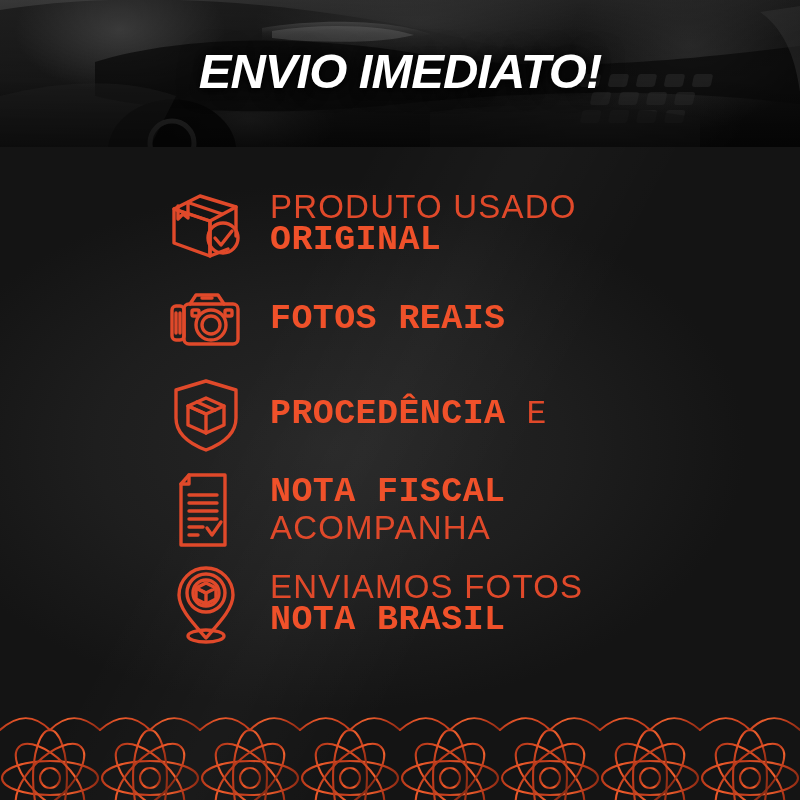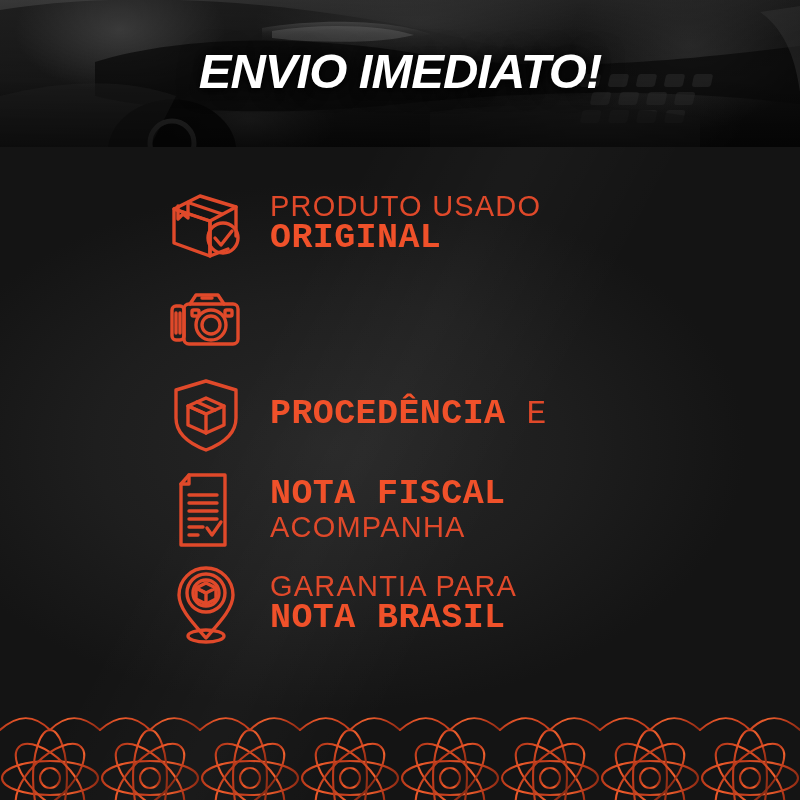--- a/index.html
+++ b/index.html
@@ -85,21 +85,21 @@
   }
   .feature-icon svg { display:block; }
   .feature-text {
     margin-left:107px;
     line-height:1.02;
     white-space:nowrap;
   }
   .line { display:block; }
   .t-light {
     font-weight:normal;
-    font-size:29px;
+    font-size:33px;
     letter-spacing:1.2px;
     color:#e0492a;
   }
   .t-bold {
     font-weight:bold;
     font-size:35px;
     letter-spacing:.4px;
     color:#f0512a;
     font-family:Liberation Mono, monospace;
   }
@@ -200,20 +200,21 @@
             <circle cx="45" cy="39" r="9"></circle>
             <rect x="6" y="20" width="12" height="34" rx="4"></rect>
             <path d="M10 27 L10 47"></path>
             <path d="M14 27 L14 47"></path>
             <rect x="26" y="24" width="7" height="6" rx="1.5"></rect>
             <rect x="59" y="24" width="7" height="6" rx="1.5"></rect>
             <path d="M36 12 L46 12"></path>
           </svg>
         </div>
         <div class="feature-text">
+          <span class="line t-bold">FOTOS REAIS</span>
         </div>
       </div>
 
       <div class="feature">
         <div class="feature-icon">
           <svg width="76" height="78" viewBox="0 0 76 78" fill="none" stroke="#e0492a" stroke-width="3.4" stroke-linecap="round" stroke-linejoin="round">
             <path d="M38 5 L68 14 L68 42 C68 58 54 68 38 74 C22 68 8 58 8 42 L8 14 Z"></path>
             <path d="M20 30 L38 22 L56 30 L38 38 Z"></path>
             <path d="M20 30 L20 49 L38 57 L38 38 Z"></path>
             <path d="M56 30 L56 49 L38 57"></path>
@@ -251,21 +252,21 @@
             <path d="M36 4 C51 4 63 16 63 31 C63 46 46 62 36 74 C26 62 9 46 9 31 C9 16 21 4 36 4 Z"></path>
             <circle cx="36" cy="29" r="19"></circle>
             <circle cx="36" cy="29" r="13"></circle>
             <path d="M26 24 L36 19 L46 24 L36 29 Z"></path>
             <path d="M26 24 L26 35 L36 40 L36 29 Z"></path>
             <path d="M46 24 L46 35 L36 40"></path>
             <ellipse cx="36" cy="72" rx="18" ry="6"></ellipse>
           </svg>
         </div>
         <div class="feature-text">
-          <span class="line t-light">GARANTIA PARA</span>
+          <span class="line t-light">ENVIAMOS FOTOS</span>
           <span class="line t-bold">NOTA BRASIL</span>
         </div>
       </div>
 
     </div>
   </div>
 
   <div class="pattern">
     <svg viewBox="0 0 800 92" preserveAspectRatio="none" aria-hidden="true">
       <defs>

